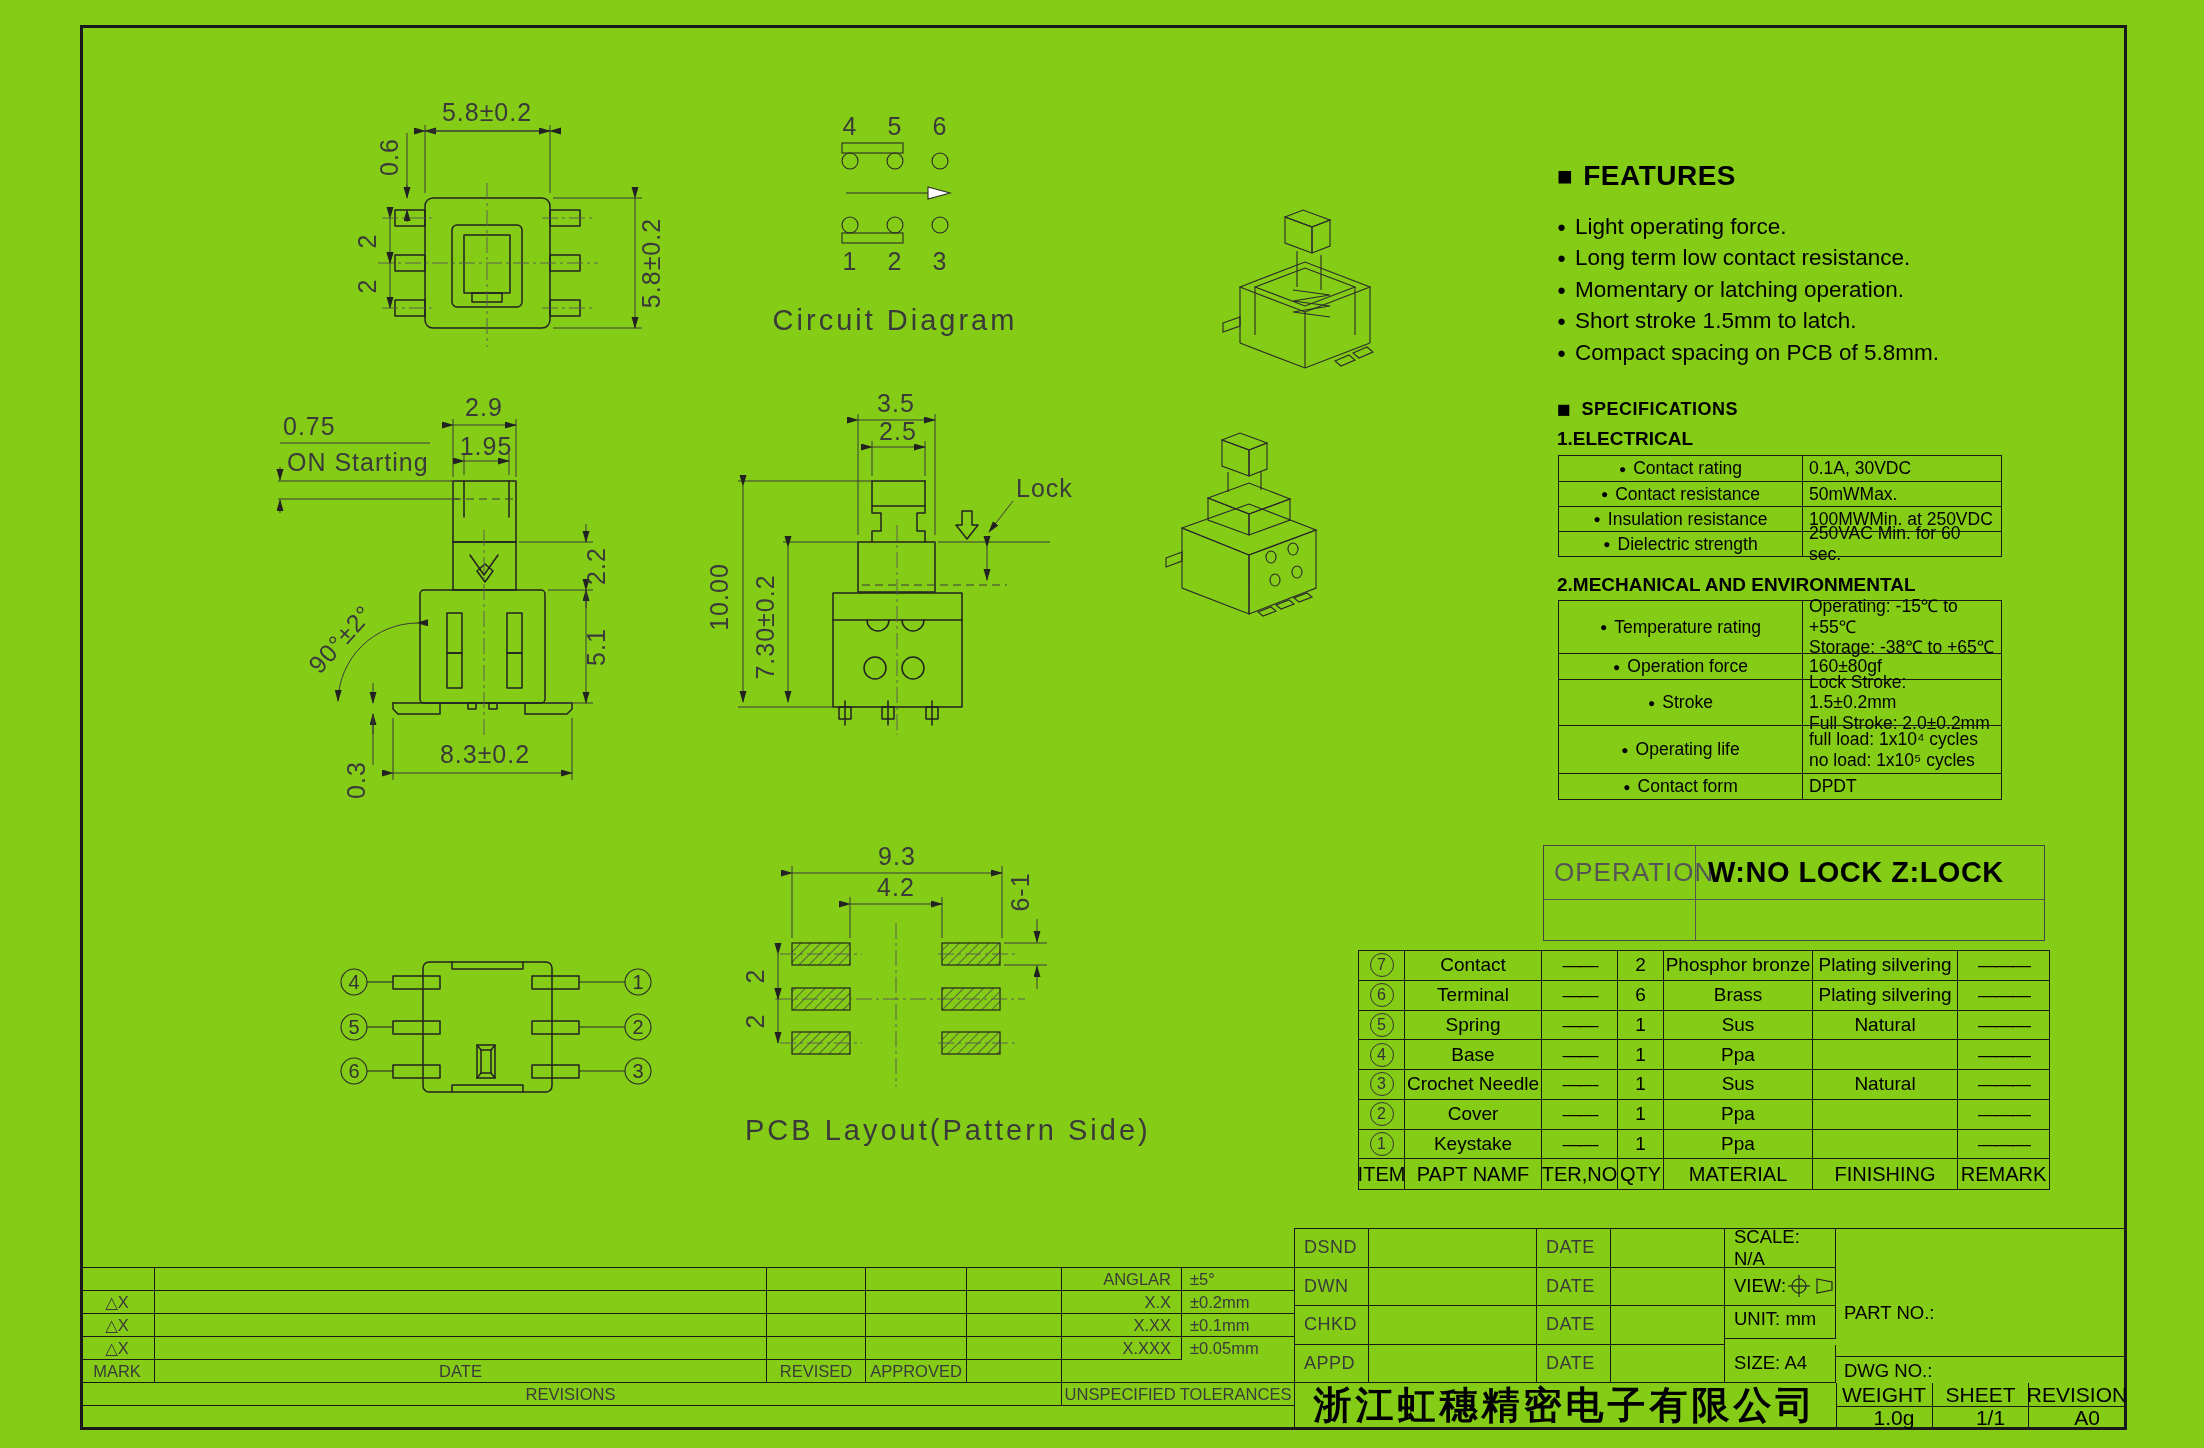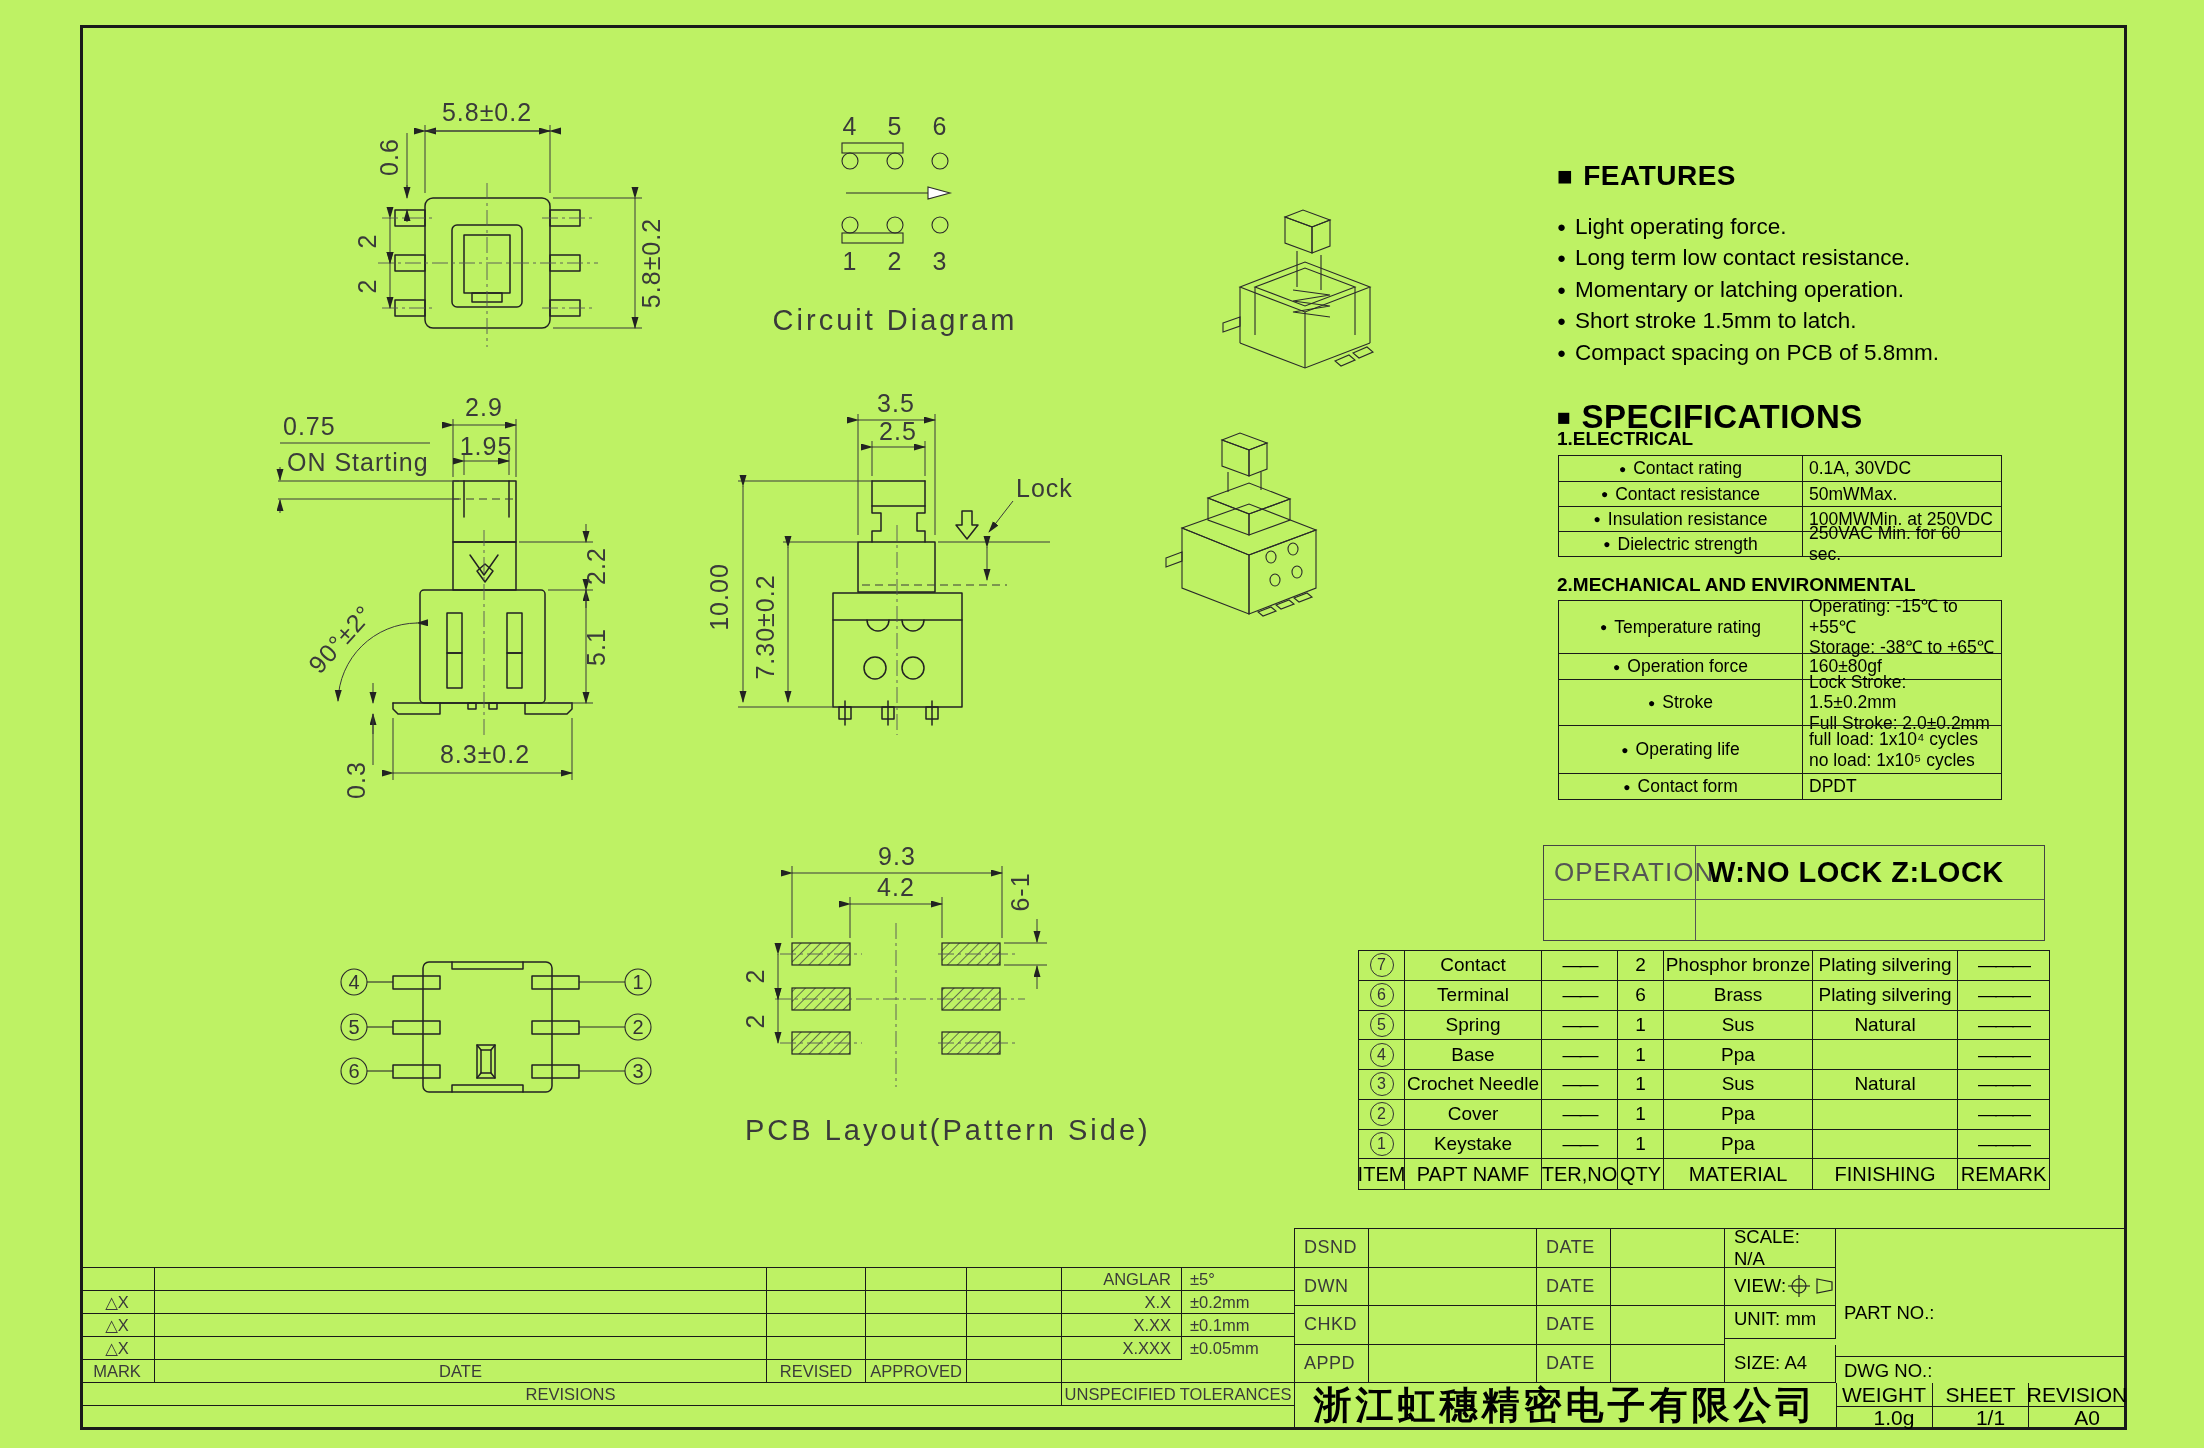--- a/index.html
+++ b/index.html
@@ -1,16 +1,16 @@
 <!DOCTYPE html>
 <html><head>
 <meta charset="utf-8">
 <style>
   html,body{margin:0;padding:0;background:#f2f2f2;}
-  .sheet{position:relative;width:2204px;height:1448px;background:#bef264;font-family:"Liberation Sans",sans-serif;color:#111;overflow:hidden;}
+  .sheet{position:relative;width:2204px;height:1448px;background:#84cc16;font-family:"Liberation Sans",sans-serif;color:#111;overflow:hidden;}
   .frame{position:absolute;left:80px;top:25px;width:2041px;height:1399px;border:3px solid #1a1a1a;}
   .abs{position:absolute;}
   svg{position:absolute;overflow:visible;}
   svg text{font-family:"Liberation Sans",sans-serif;}
   .ln{stroke:#222;stroke-width:1.5;fill:none;stroke-linejoin:round;stroke-linecap:round;}
   .lnthin{stroke:#2a2a2a;stroke-width:1.1;fill:none;}
   .dim{stroke:#3a3a3a;stroke-width:1;fill:none;}
   .cl{stroke:#555;stroke-width:0.9;fill:none;stroke-dasharray:16 4 3 4;}
   .dsh{stroke:#3a3a3a;stroke-width:1;fill:none;stroke-dasharray:8 5;}
   .dt{font-size:25px;fill:#3a3a3a;letter-spacing:1px;}
@@ -400,21 +400,21 @@
         <span>Short stroke 1.5mm to latch.</span>
       </div>
     <div class="feat-item">
         <span class="b">●</span>
         <span>Compact spacing on PCB of 5.8mm.</span>
       </div>
   </div>
 
   <div class="specs-head sec-head abs" style="left:1557px;top:398px;">
     <span class="sq" style="font-size:23px">■</span>
-    <span style="font-size:33px">SPECIFICATIONS</span>
+    <span style="font-size:18px">SPECIFICATIONS</span>
   </div>
   <div class="sub-head" style="left:1557px;top:428px;">1.ELECTRICAL</div>
 
   <div class="spec-table" style="top:455px;grid-template-rows:25px 25px 25px 25px;">
     <div class="c lab first">
         <span class="b">●</span>
         <span>Contact rating</span>
       </div>
     <div class="c first">
         <span>0.1A, 30VDC</span>

